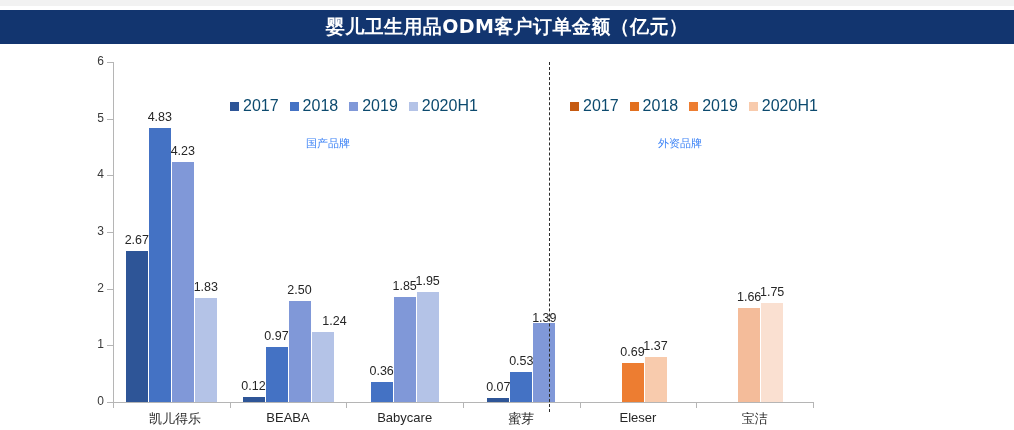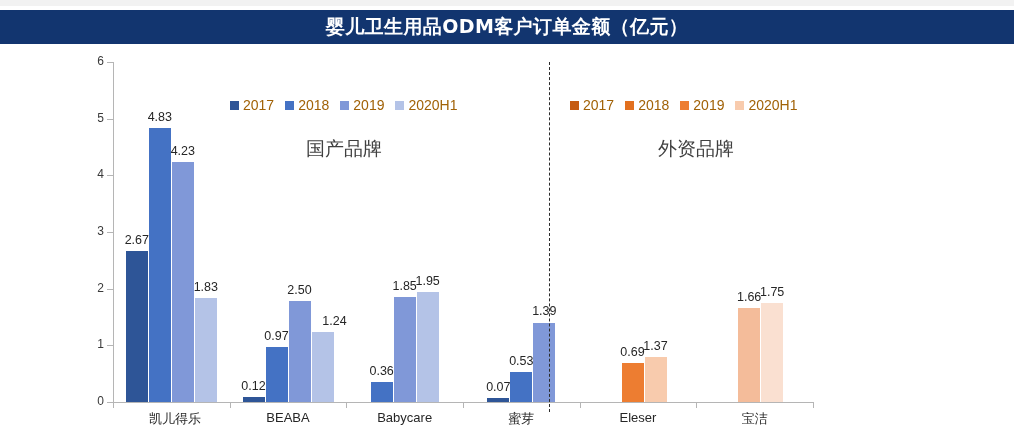--- a/index.html
+++ b/index.html
@@ -62,25 +62,25 @@
     position:absolute;top:366px;font-size:13px;color:#262626;text-align:center;
     white-space:nowrap;
   }
 
   
   .legend{
     position:absolute;display:flex;align-items:center;gap:11px;
   }
   .legend-item{display:flex;align-items:center;gap:4px;}
   .legend-swatch{width:9px;height:9px;display:inline-block;}
-  .legend-text{font-size:14px;color:#a16207;}
+  .legend-text{font-size:16px;color:#0c4a6e;}
 
   
   .section-head{
-    position:absolute;font-size:19px;color:#404040;white-space:nowrap;
+    position:absolute;font-size:11px;color:#3b82f6;white-space:nowrap;
   }
 
   
   .divider{
     position:absolute;left:549px;top:18px;width:0;height:350px;
     border-left:1.6px dashed #2b2b2b;
   }
 </style>
 </head>
 <body>
@@ -143,21 +143,21 @@
       <div class="bar-label" style="left: 251.667px; width: 34px; top: 301.6px;">0.36</div>
       <div class="bar" style="left: 280.667px; width: 22px; height: 104.833px; background: rgb(128, 152, 216);"></div>
       <div class="bar-label" style="left: 274.667px; width: 34px; top: 217.167px;">1.85</div>
       <div class="bar" style="left: 303.667px; width: 22px; height: 110.5px; background: rgb(180, 195, 231);"></div>
       <div class="bar-label" style="left: 297.667px; width: 34px; top: 211.5px;">1.95</div>
       <div class="bar" style="left: 374.333px; width: 22px; height: 3.96667px; background: rgb(46, 85, 151);"></div>
       <div class="bar-label" style="left: 368.333px; width: 34px; top: 318.033px;">0.07</div>
       <div class="bar" style="left: 397.333px; width: 22px; height: 30.0333px; background: rgb(68, 114, 196);"></div>
       <div class="bar-label" style="left: 391.333px; width: 34px; top: 291.967px;">0.53</div>
       <div class="bar" style="left: 420.333px; width: 22px; height: 78.7667px; background: rgb(128, 152, 216);"></div>
-      <div class="bar-label" style="left: 414.333px; width: 34px; top: 242px;">1.39</div>
+      <div class="bar-label" style="left: 414.333px; width: 34px; top: 249px;">1.39</div>
       <div class="bar" style="left: 508.5px; width: 22px; height: 39.1px; background: rgb(237, 125, 49);"></div>
       <div class="bar-label" style="left: 502.5px; width: 34px; top: 282.9px;">0.69</div>
       <div class="bar" style="left: 531.5px; width: 22px; height: 44.7667px; background: rgb(248, 203, 173);"></div>
       <div class="bar-label" style="left: 525.5px; width: 34px; top: 277.233px;">1.37</div>
       <div class="bar" style="left: 625.167px; width: 22px; height: 94.0667px; background: rgb(244, 188, 154);"></div>
       <div class="bar-label" style="left: 619.167px; width: 34px; top: 227.933px; text-align: center;">1.66</div>
       <div class="bar" style="left: 648.167px; width: 22px; height: 99.1667px; background: rgb(250, 224, 209);"></div>
       <div class="bar-label" style="left: 642.167px; width: 34px; top: 222.833px;">1.75</div>
     </div>
 

